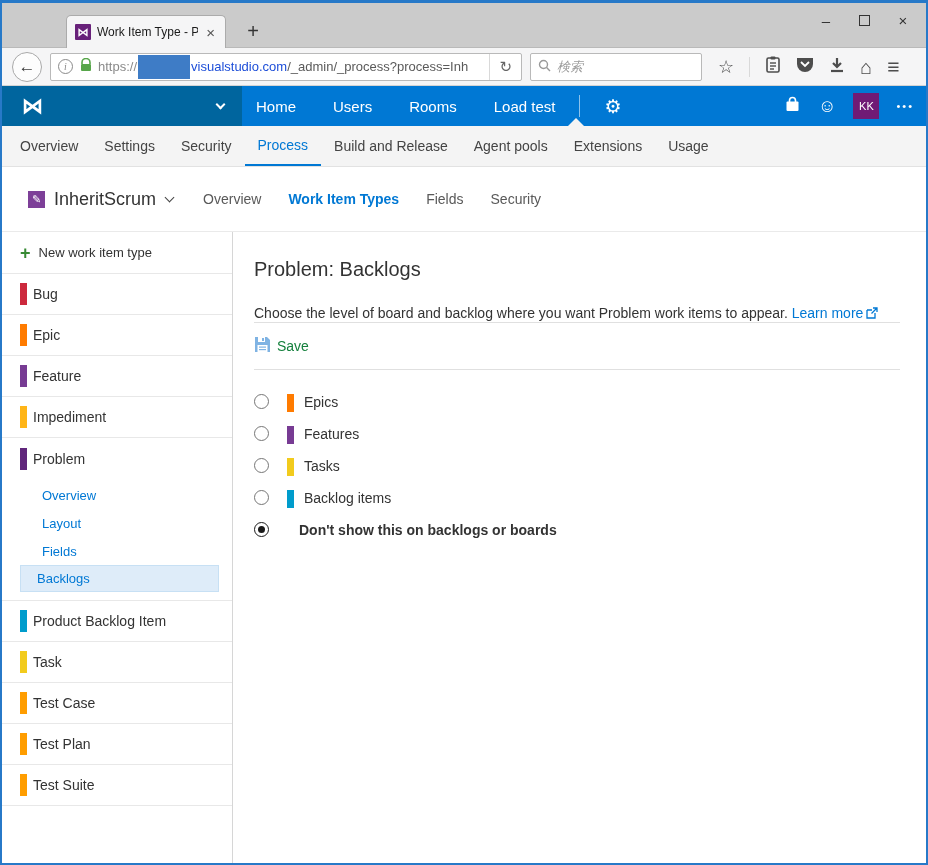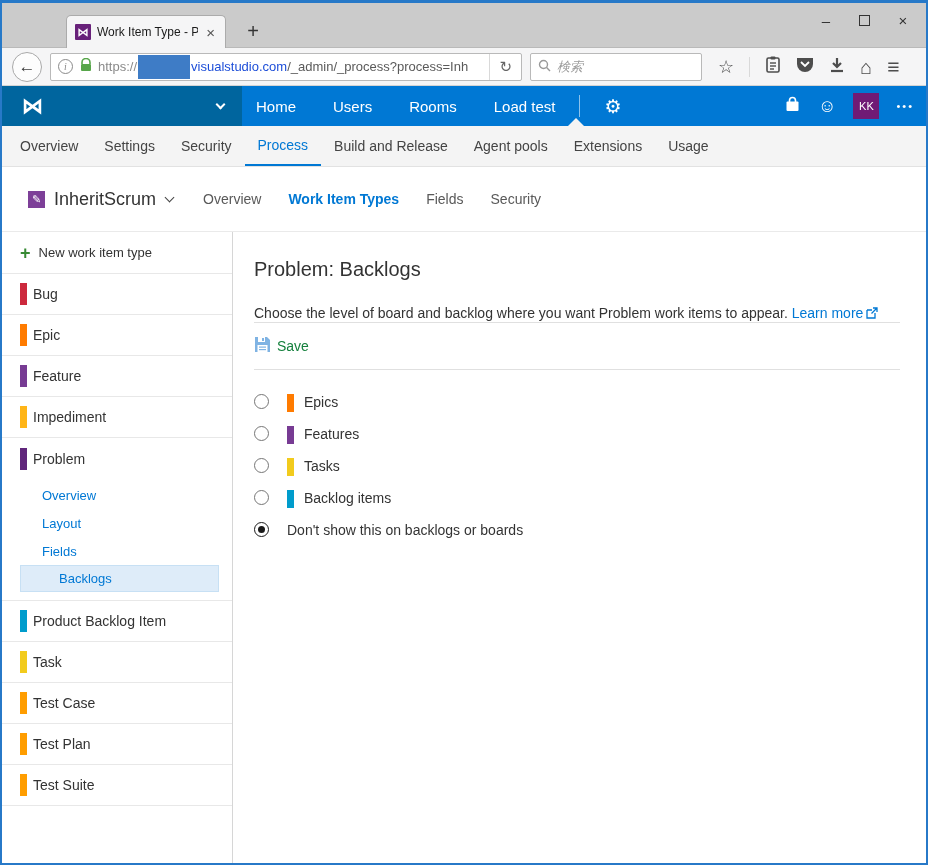--- a/index.html
+++ b/index.html
@@ -88,40 +88,40 @@
              border-bottom:1px solid #E8E8E8; }
   .plus { color:#388A34; font-size:18px; font-weight:bold; line-height:1; }
   .new-label { font-size:13px; color:#333; }
   .side-item { height:41px; display:flex; align-items:center; padding-left:18px; gap:6px;
                border-bottom:1px solid #E8E8E8; }
   .side-item.open { border-bottom:none; }
   .cbar { width:7px; height:22px; flex:none; }
   .side-label { font-size:14px; color:#333; }
   .sub-list { padding:2px 0 8px 0; border-bottom:1px solid #E8E8E8; }
   .sub-item { height:28px; display:flex; align-items:center; padding-left:40px; font-size:13px; color:#0078D4; }
-  .sub-item.sel { margin:0 13px 0 18px; padding-left:38px; height:27px;
+  .sub-item.sel { margin:0 13px 0 18px; padding-left:16px; height:27px;
                   background:#DEECF9; border:1px solid #C7E0F4; }
 
   .main { flex:1; padding:26px 26px 0 21px; overflow:hidden; }
   .page-title { font-size:20px; font-weight:400; color:#333; }
   .page-desc { font-size:14px; color:#333; margin-top:24px; }
   .page-desc a { color:#0078D4; text-decoration:none; }
   .ext-icon { margin-left:3px; vertical-align:-1px; }
   hr.rule { border:none; border-top:1px solid #E0E0E0; margin:0; }
   .rule1 { margin-top:21px; }
   .save-row { height:46px; display:flex; align-items:center; gap:7px; padding-left:1px; }
   .save-label { font-size:14px; color:#15803d; }
   .opts { margin-top:24px; }
   .opt-row { display:flex; height:22px; margin-bottom:10px; gap:10px; }
   .radio { width:15px; height:15px; border-radius:50%; border:1px solid #767676; flex:none;
            display:flex; align-items:center; justify-content:center; background:#fff; }
   .opt-row.checked .radio { border-color:#1A1A1A; }
   .opt-row.checked .radio::after { content:""; width:7px; height:7px; border-radius:50%; background:#1A1A1A; }
   .opt-bar { width:7px; height:18px; margin-left:8px; flex:none; }
-  .opt-row.nobar .opt-label { margin-left:8px; }
+  .opt-row.nobar .opt-label { margin-left:20px;font-weight:bold; }
   .opt-label { font-size:14px; color:#333; }
 </style>
 </head>
 <body>
 
 <div class="window">
 
   <div class="tabstrip">
     <div class="tab">
       <span class="favicon">⋈</span>

